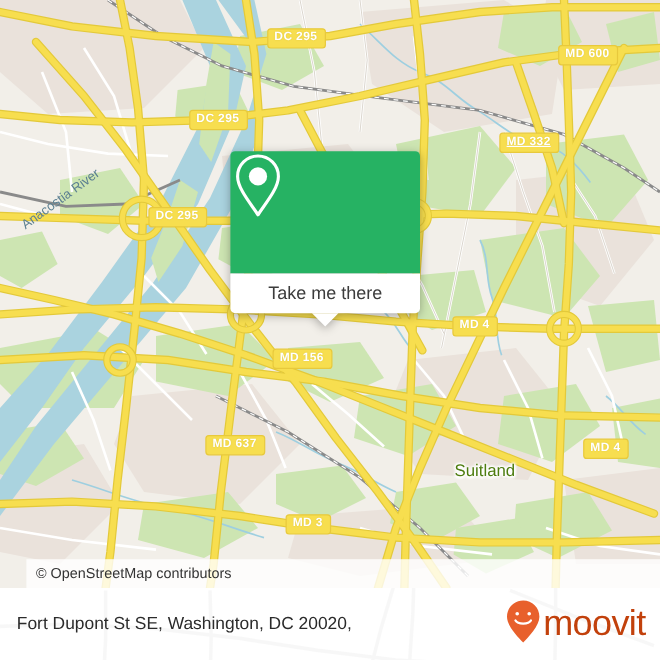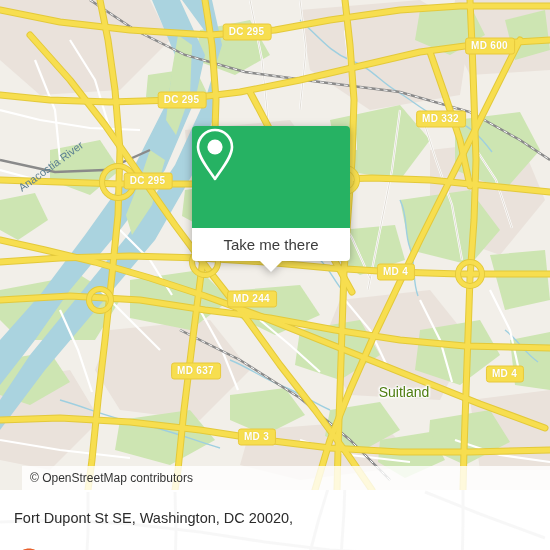--- a/index.html
+++ b/index.html
@@ -92,24 +92,23 @@
   
   .footer{
     position:absolute;left:0;top:490px;width:550px;height:60px;
     background:#ffffff;
     overflow:hidden;
   }
   .footer-wm{position:absolute;left:0;top:-468px;opacity:.10;}
   .footer-inner{
     position:relative;
     height:60px;
-    display:flex;justify-content:space-between;
+    display:flex;align-items:center;justify-content:space-between;
     padding:0 12px 0 14px;
     box-sizing:border-box;
-    flex-direction:column;
   }
   .footer-addr{
     font-size:14.5px;color:#2b2b2b;line-height:19px;white-space:pre-line;
   }
   .brand{display:flex;align-items:center;gap:2px;}
   .brand-word{
     font-size:30px;color:#c2410c;letter-spacing:-0.5px;line-height:30px;
     font-weight:normal;
   }
 </style>
@@ -286,24 +285,24 @@
       </g>
     </svg>
 
     <div class="water-label" style="left:16px;top:184px;transform:rotate(-36deg);">Anacostia River</div>
 
     <div class="place" style="left:404px;top:392px;">Suitland</div>
 
     <div class="shield" style="left:247px;top:32px;">DC 295</div>
     <div class="shield" style="left:490px;top:46px;">MD 600</div>
     <div class="shield" style="left:182px;top:100px;">DC 295</div>
-    <div class="shield" style="left:441px;top:119px;">MD 332</div>
+    <div class="shield" style="left:441px;top:119px;text-decoration:underline;">MD 332</div>
     <div class="shield" style="left:148px;top:181px;">DC 295</div>
     <div class="shield" style="left:396px;top:272px;">MD 4</div>
-    <div class="shield" style="left:252px;top:299px;">MD 244</div>
+    <div class="shield" style="left:252px;top:299px;">MD 156</div>
     <div class="shield" style="left:196px;top:371px;">MD 637</div>
     <div class="shield" style="left:505px;top:374px;">MD 4</div>
     <div class="shield" style="left:257px;top:437px;">MD 3</div>
 
     <div class="popup">
       <div class="popup-top">
         <span>
           <svg width="46" height="58" viewBox="0 0 46 58" aria-hidden="true">
             <path d="M23,4 C13.6,4 6,11.6 6,21 C6,31.5 18,45 23,53 C28,45 40,31.5 40,21 C40,11.6 32.4,4 23,4 Z" fill="none" stroke="#ffffff" stroke-width="2.6" stroke-linejoin="round"></path>
             <circle cx="23" cy="21" r="7.6" fill="#ffffff"></circle>

